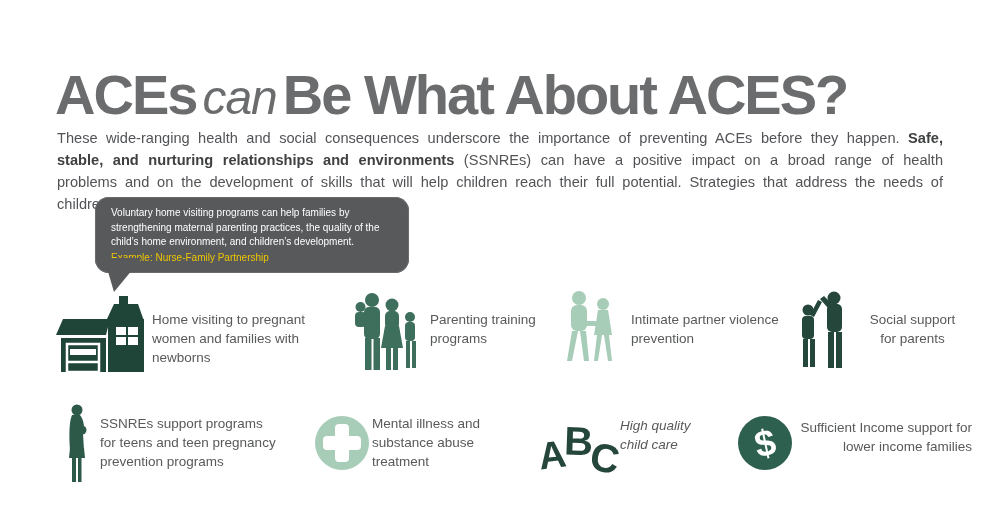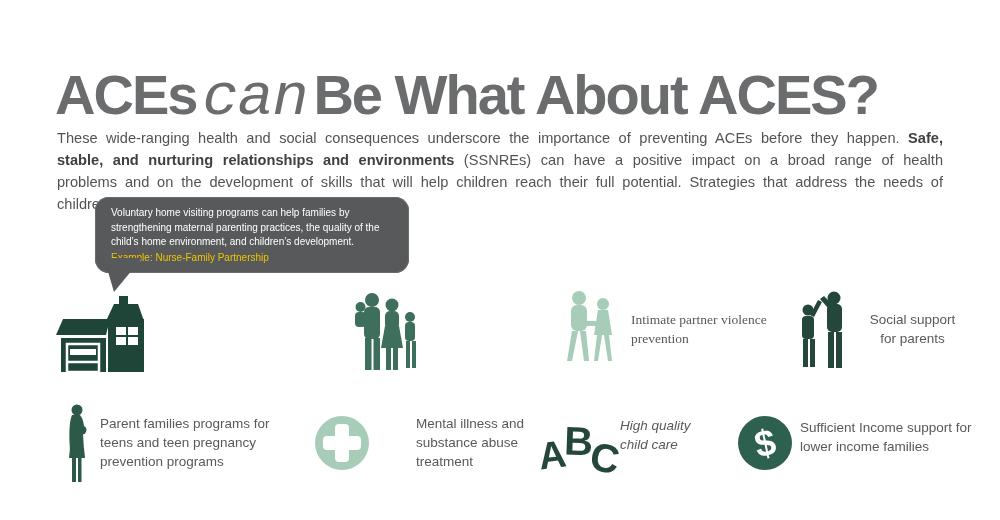--- a/index.html
+++ b/index.html
@@ -6,22 +6,22 @@
   #page{
     position:relative;width:1000px;height:520px;background:#ffffff;overflow:hidden;
     font-family:"Liberation Sans", sans-serif;color:#58595b;
   }
   
   #title{
     position:absolute;left:55px;top:26px;white-space:nowrap;
     font-size:56px;font-weight:700;letter-spacing:-2px;color:#6b6c6e;line-height:1.1;
   }
   #title .emph{
-    font-family:Liberation Mono, monospace;font-style:italic;font-weight:400;
-    font-size:60px;letter-spacing:-1px;margin:0 6px;
+    font-family:Liberation Sans, sans-serif;font-style:italic;font-weight:400;
+    font-size:48px;letter-spacing:-1px;margin:0 6px;
   }
   
   #intro{
     position:absolute;left:57px;top:112px;width:886px;
     font-size:14.6px;line-height:22px;text-align:justify;color:#515356;word-spacing:2px;
   }
   #intro b{color:#3f4042;}
   
   #bubble{
     position:absolute;left:95px;top:197px;width:284px;
@@ -76,55 +76,57 @@
       <rect x="72" y="31" width="10" height="8" fill="#fff"></rect>
       <rect x="60" y="41" width="10" height="8" fill="#fff"></rect>
       <rect x="72" y="41" width="10" height="8" fill="#fff"></rect>
       <polygon points="0,39 7,23 54,23 50,39"></polygon>
       <rect x="5" y="42" width="45" height="34"></rect>
       <rect x="11" y="48" width="32" height="28" fill="none" stroke="#fff" stroke-width="2.5"></rect>
       <rect x="14" y="53" width="26" height="6" fill="#fff"></rect>
       <line x1="11" y1="66" x2="43" y2="66" stroke="#fff" stroke-width="2.5"></line>
     </svg>
   </div>
+  <div class="strategy-label" style="left:152px;top:310px;width:172px;">Home visiting to pregnant women and families with newborns</div>
 
   <div class="icon" style="left:354px;top:292px;width:64px;height:82px;">
     <svg viewBox="0 0 62 82" class="fill-med">
       <circle cx="17" cy="8" r="7"></circle>
       <rect x="9" y="15" width="16" height="32" rx="5"></rect>
       <rect x="10" y="46" width="6.5" height="32"></rect>
       <rect x="18.5" y="46" width="6.5" height="32"></rect>
       <circle cx="5.5" cy="15" r="5"></circle>
       <rect x="0" y="20" width="11" height="15" rx="4"></rect>
       <circle cx="37" cy="13" r="6.5"></circle>
       <rect x="30" y="19" width="14" height="18" rx="5"></rect>
       <polygon points="30,34 44,34 48,56 26,56"></polygon>
       <rect x="31" y="56" width="5" height="22"></rect>
       <rect x="38" y="56" width="5" height="22"></rect>
       <circle cx="55" cy="25" r="5"></circle>
       <rect x="50" y="30" width="10" height="19" rx="4"></rect>
       <rect x="51" y="49" width="4" height="27"></rect>
       <rect x="57" y="49" width="4" height="27"></rect>
     </svg>
   </div>
+  <div class="strategy-label" style="left:430px;top:310px;width:122px;">Parenting training programs</div>
 
   <div class="icon" style="left:566px;top:291px;width:52px;height:82px;">
     <svg viewBox="0 0 50 82" class="fill-light">
       <circle cx="12" cy="7" r="7"></circle>
       <rect x="4" y="14" width="16" height="26" rx="6"></rect>
       <polygon points="5,40 11,40 5,70 0,70"></polygon>
       <polygon points="13,40 19,40 22,70 17,70"></polygon>
       <circle cx="36" cy="13" r="6"></circle>
       <polygon points="31,19 41,19 45,44 27,44"></polygon>
       <polygon points="30,44 35,44 31,70 27,70"></polygon>
       <polygon points="37,44 42,44 45,70 41,70"></polygon>
       <rect x="18" y="30" width="12" height="5" rx="2"></rect>
     </svg>
   </div>
-  <div class="strategy-label" style="left:631px;top:310px;width:170px;font-family:Liberation Serif, serif;">Intimate partner violence prevention</div>
+  <div class="strategy-label" style="left:631px;top:310px;width:170px;">Intimate partner violence prevention</div>
 
   <div class="icon" style="left:798px;top:291px;width:50px;height:82px;">
     <svg viewBox="0 0 50 82" class="fill-darker">
       <circle cx="10" cy="19" r="5.5"></circle>
       <polygon points="12,24 20,9 24,11 16,26"></polygon>
       <rect x="4" y="25" width="12" height="23" rx="4"></rect>
       <rect x="5" y="48" width="5" height="28"></rect>
       <rect x="12" y="48" width="5" height="28"></rect>
       <circle cx="36" cy="7" r="6.5"></circle>
       <polygon points="30,17 22,8 26,5 34,13"></polygon>
@@ -138,39 +140,39 @@
   <div class="icon" style="left:64px;top:404px;width:26px;height:80px;">
     <svg viewBox="0 0 26 80" class="fill-teen">
       <circle cx="13" cy="6" r="5.5"></circle>
       <path d="M8,11 L16,11 C20,16 21,24 19,30 L20,46 L6,46 C5,32 5,18 8,11 Z"></path>
       <circle cx="18" cy="26" r="4.5"></circle>
       <polygon points="6,44 20,44 21,54 5,54"></polygon>
       <rect x="8" y="54" width="4" height="24"></rect>
       <rect x="14" y="54" width="3.5" height="24"></rect>
     </svg>
   </div>
-  <div class="strategy-label" style="left:100px;top:414px;width:182px;">Parent families programs for teens and teen pregnancy prevention programs</div>
+  <div class="strategy-label" style="left:100px;top:414px;width:182px;">SSNREs support programs for teens and teen pregnancy prevention programs</div>
 
   <div class="icon" style="left:315px;top:416px;width:54px;height:54px;">
     <svg viewBox="0 0 54 54" class="fill-light">
       <circle cx="27" cy="27" r="27"></circle>
       <rect x="20" y="8" width="14" height="38" rx="4" fill="#fff"></rect>
       <rect x="8" y="20" width="38" height="14" rx="4" fill="#fff"></rect>
     </svg>
   </div>
-  <div class="strategy-label" style="left:372px;top:414px;width:125px;margin-left:44px;">Mental illness and substance abuse treatment</div>
+  <div class="strategy-label" style="left:372px;top:414px;width:125px;">Mental illness and substance abuse treatment</div>
 
   <div id="abc-icon" class="icon" style="left:538px;top:420px;width:80px;height:58px;">
     <span class="l-a">A</span>
       <span class="l-b">B</span>
       <span class="l-c">C</span>
   </div>
   <div class="strategy-label" style="left:620px;top:416px;width:95px;font-style:italic;">High quality child care</div>
 
   <div class="icon" style="left:738px;top:416px;width:54px;height:54px;">
     <svg viewBox="0 0 54 54" class="fill-dollar">
       <circle cx="27" cy="27" r="27"></circle>
       <text x="27" y="40" text-anchor="middle" font-size="37" font-weight="bold" font-family="Liberation Sans, sans-serif" fill="#ffffff" transform="rotate(-12 27 27)">$</text>
     </svg>
   </div>
-  <div class="strategy-label" style="left:800px;top:418px;width:172px;">Sufficient Income support for lower income families</div>
+  <div class="strategy-label" style="left:800px;top:418px;width:172px;text-align:right;">Sufficient Income support for lower income families</div>
 
 </div>
 
 </body></html>

